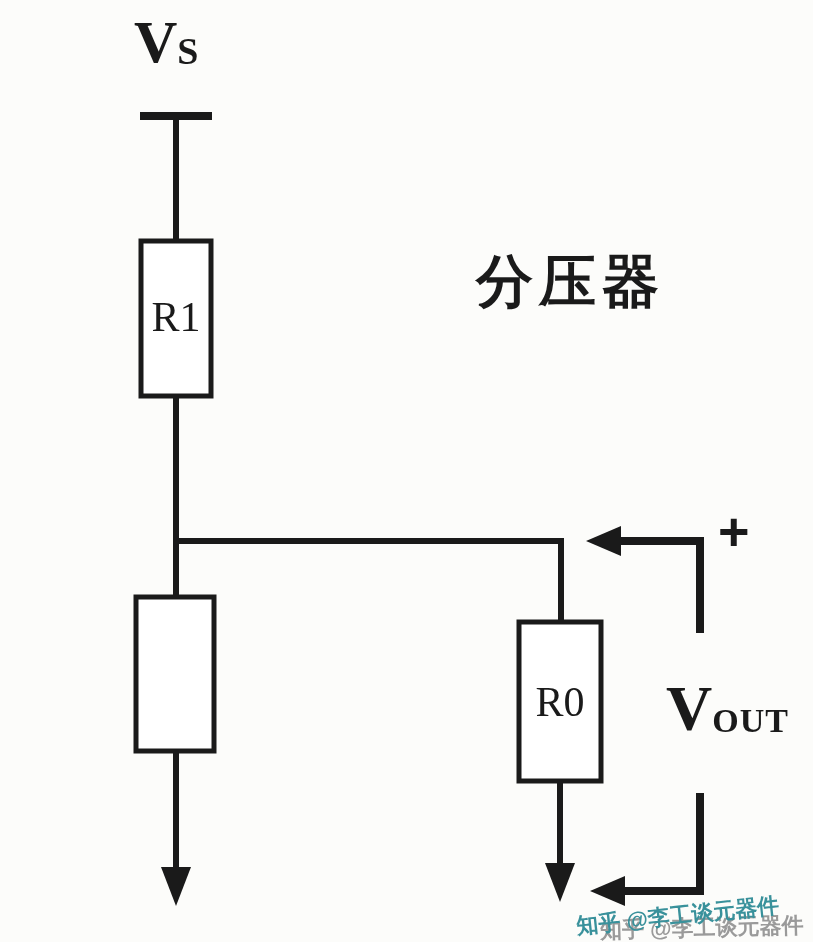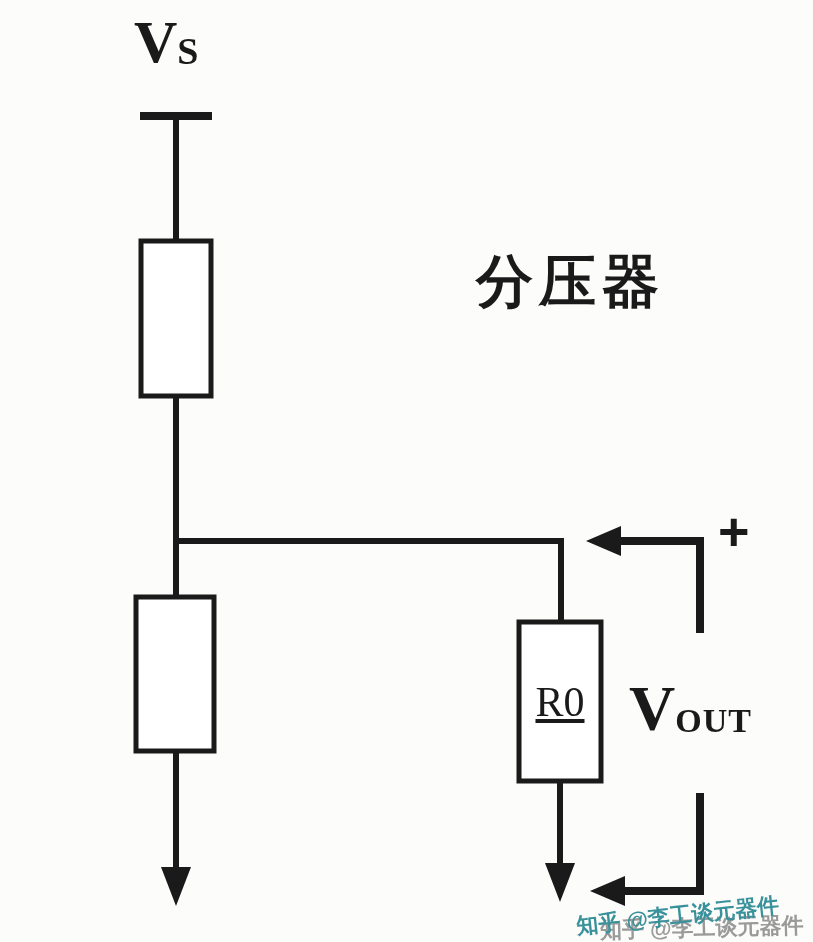--- a/index.html
+++ b/index.html
@@ -59,32 +59,32 @@
   .res-label{
     position:absolute;
     display:flex;
     align-items:center;
     justify-content:center;
     font-size:42px;
     color:var(--line);
   }
   .res-label.r1{left:141px;top:241px;width:70px;height:155px;align-items:flex-start;padding-top:52px;box-sizing:border-box;}
   .res-label.r2{left:136px;top:597px;width:78px;height:154px;}
-  .res-label.r0{left:519px;top:622px;width:82px;height:159px;text-decoration:underline;}
+  .res-label.r0{left:519px;top:622px;width:82px;height:159px;}
 
   
   .plus{
     left:718px;top:500px;
     font-size:54px;
     font-weight:900;
     font-family:"Liberation Sans","DejaVu Sans",sans-serif;
   }
   
   .vout-label{
-    left:629px;top:672px;
+    left:666px;top:672px;
     font-size:64px;
     font-weight:600;
   }
   .vout-label .sub{
     font-size:34px;
     font-weight:600;
     vertical-align:-2px;
     letter-spacing:1px;
   }
   
@@ -145,20 +145,21 @@
     <line x1="618" y1="891" x2="704" y2="891" stroke-width="8"></line>
     <polygon points="590,891 625,876 625,906"></polygon>
   </svg>
 
   <div class="label title">分压器</div>
 
   <div class="label vs-label">
     <span>V</span><span class="sub">S</span>
   </div>
 
+  <div class="res-label r1">R1</div>
   <div class="res-label r0">R0</div>
 
   <div class="label plus">+</div>
 
   <div class="label vout-label">
     <span>V</span><span class="sub">OUT</span>
   </div>
 
   <div class="wm gray">知乎 @李工谈元器件</div>
   <div class="wm teal">知乎 @李工谈元器件</div>

